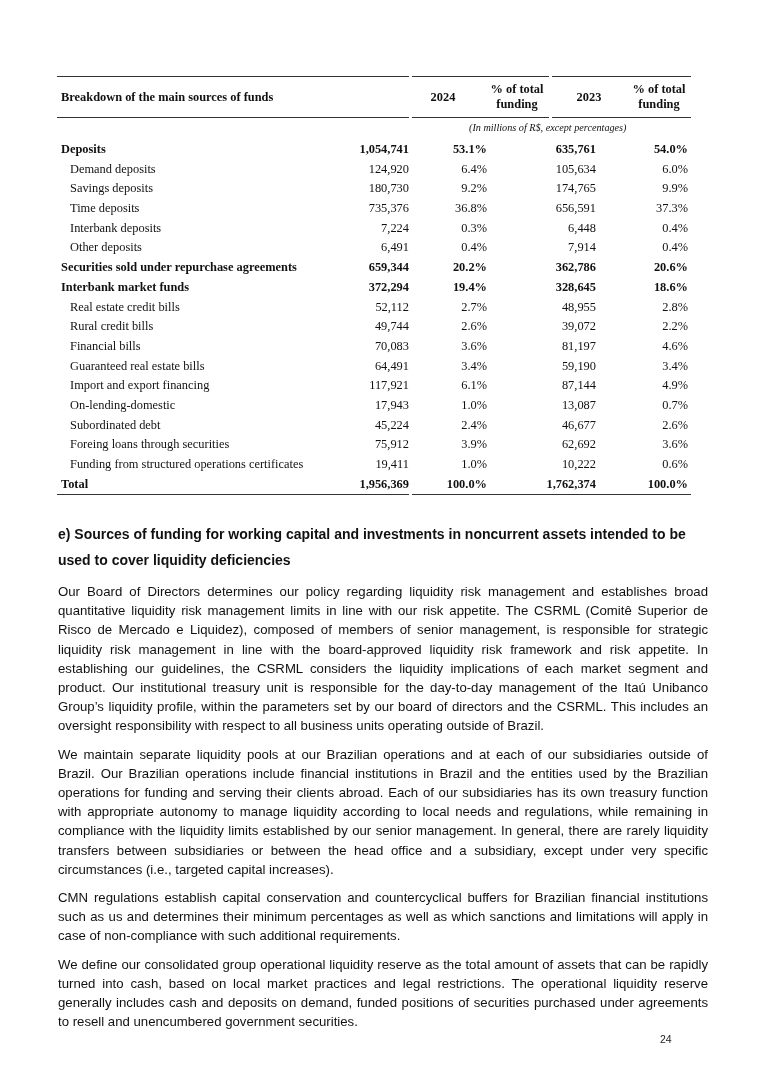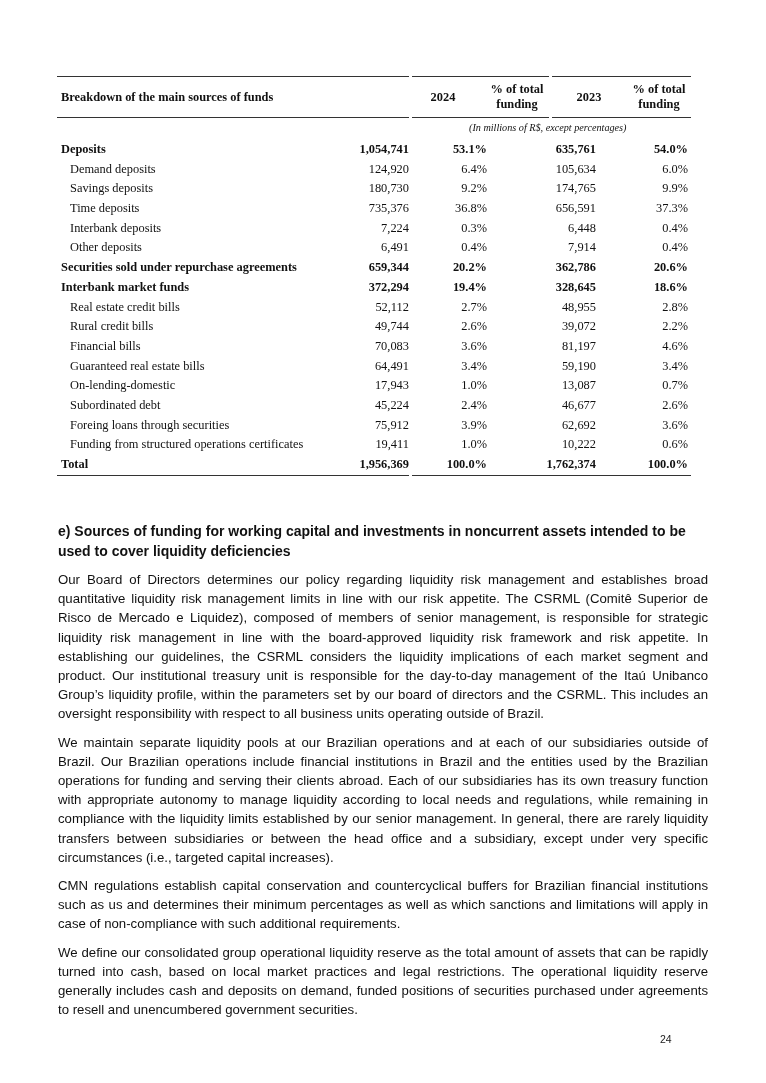--- a/index.html
+++ b/index.html
@@ -21,21 +21,21 @@
   .row.sub .lbl { left: 13px; }
   .row.bold { font-weight: bold; }
   .row .v { position: absolute; top: 0; text-align: right; }
   .v.c1 { right: 282px; }
   .v.c2 { right: 204px; }
   .v.c3 { right: 95px; }
   .v.c4 { right: 3px; }
 
   
   .body { position: absolute; left: 58px; width: 650px; font-family: "Liberation Sans", sans-serif; font-size: 13.2px; line-height: 19.2px; text-align: justify; color: #111; }
-  .body h2 { font-size: 14px; font-weight: bold; margin: 0; line-height: 20px; text-align: left; }
+  .body h2 { font-size: 14px; font-weight: bold; margin: 0; line-height: 26px; text-align: left; }
   .body p { margin: 0 0 9px 0; }
   .page-num { position: absolute; left: 660px; top: 1033px; font-family: "Liberation Sans", sans-serif; font-size: 10.5px; color: #222; }
 </style>
 </head>
 <body>
 
 <div class="page">
 
   <div class="tbl">
 
@@ -136,20 +136,27 @@
           <span class="v c2">3.6%</span>
           <span class="v c3">81,197</span>
           <span class="v c4">4.6%</span>
         </div>
         <div class="row sub">
           <span class="lbl">Guaranteed real  estate bills</span>
           <span class="v c1">64,491</span>
           <span class="v c2">3.4%</span>
           <span class="v c3">59,190</span>
           <span class="v c4">3.4%</span>
+        </div>
+        <div class="row sub">
+          <span class="lbl">Import and export financing</span>
+          <span class="v c1">117,921</span>
+          <span class="v c2">6.1%</span>
+          <span class="v c3">87,144</span>
+          <span class="v c4">4.9%</span>
         </div>
         <div class="row sub">
           <span class="lbl">On-lending-domestic</span>
           <span class="v c1">17,943</span>
           <span class="v c2">1.0%</span>
           <span class="v c3">13,087</span>
           <span class="v c4">0.7%</span>
         </div>
         <div class="row sub">
           <span class="lbl">Subordinated debt</span>

